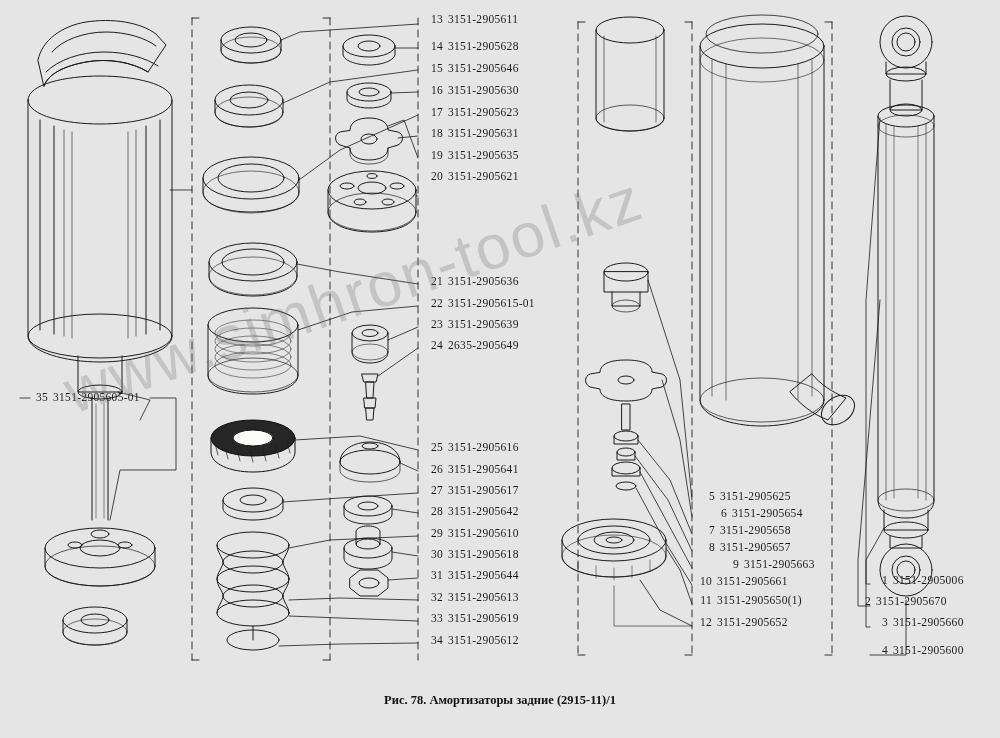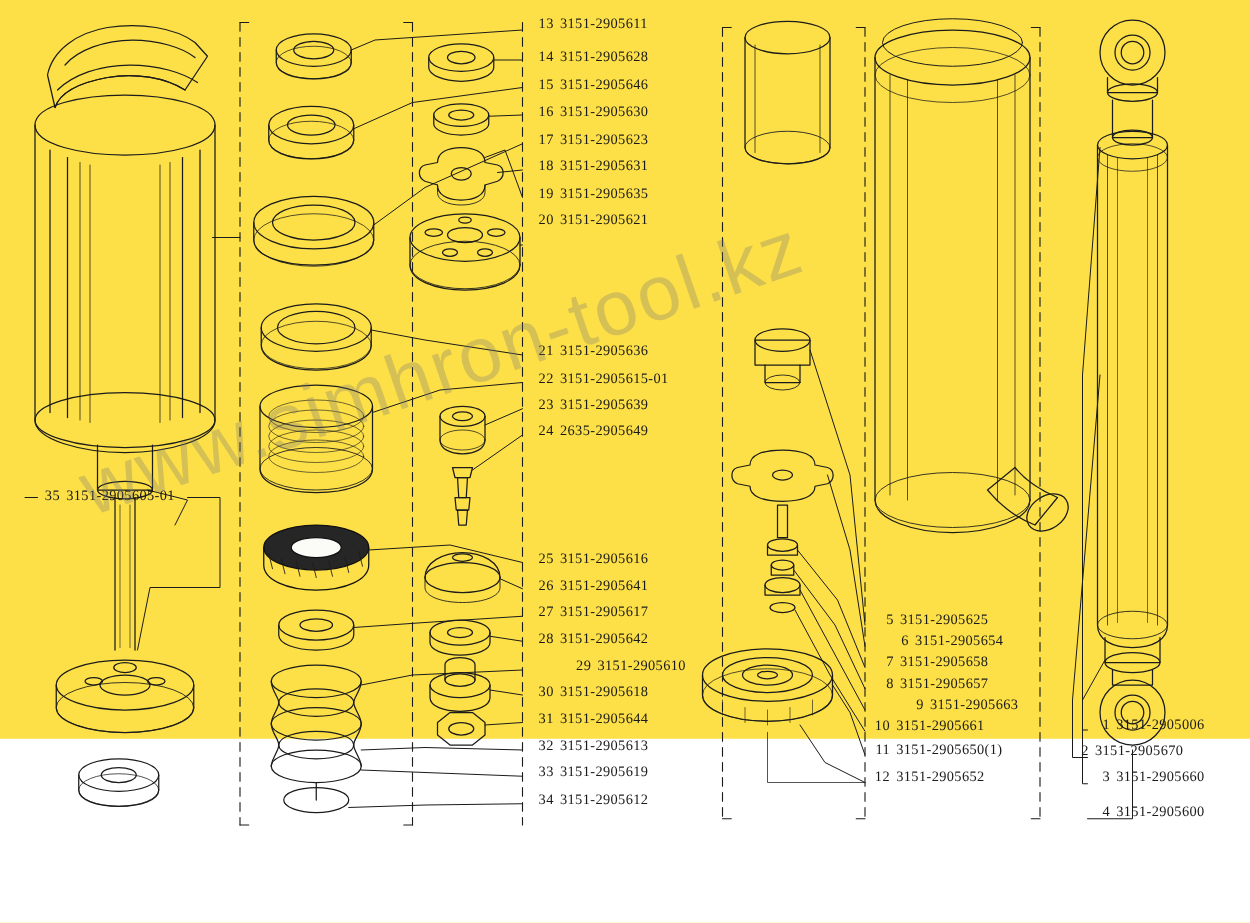--- a/index.html
+++ b/index.html
@@ -1,17 +1,17 @@
 <!DOCTYPE html>
 <html><head>
 <meta charset="utf-8">
 <style>
   html,body{margin:0;padding:0;background:#fff;}
   body{width:1000px;height:738px;overflow:hidden;font-family:"Liberation Serif",serif;}
-  #page{position:relative;width:1000px;height:591px;background:#fde047;}
+  #page{position:relative;width:1000px;height:738px;background:#e5e5e5;}
   svg#art{position:absolute;left:0;top:0;width:1000px;height:738px;}
   .lbl{position:absolute;font-family:"Liberation Serif",serif;font-size:11.5px;color:#1a1a1a;white-space:nowrap;letter-spacing:.3px;}
   .lbl .num{display:inline-block;min-width:15px;text-align:right;margin-right:5px;}
   .caption{position:absolute;left:0;right:0;bottom:30px;text-align:center;font-size:12.5px;font-weight:bold;color:#111;font-family:"Liberation Serif",serif;}
   .wm{position:absolute;left:55px;top:360px;font-family:"Liberation Sans",sans-serif;font-size:62px;color:rgba(120,120,120,.30);transform:rotate(-19deg);transform-origin:left top;letter-spacing:2px;pointer-events:none;white-space:nowrap;}
 </style>
 </head>
 <body>
 
 <div id="page">
@@ -328,21 +328,21 @@
 
   <div class="lbl" style="left:428px;top:275px;"><span class="num">21</span><span>3151-2905636</span></div>
   <div class="lbl" style="left:428px;top:297px;"><span class="num">22</span><span>3151-2905615-01</span></div>
   <div class="lbl" style="left:428px;top:318px;"><span class="num">23</span><span>3151-2905639</span></div>
   <div class="lbl" style="left:428px;top:339px;"><span class="num">24</span><span>2635-2905649</span></div>
 
   <div class="lbl" style="left:428px;top:441px;"><span class="num">25</span><span>3151-2905616</span></div>
   <div class="lbl" style="left:428px;top:463px;"><span class="num">26</span><span>3151-2905641</span></div>
   <div class="lbl" style="left:428px;top:484px;"><span class="num">27</span><span>3151-2905617</span></div>
   <div class="lbl" style="left:428px;top:505px;"><span class="num">28</span><span>3151-2905642</span></div>
-  <div class="lbl" style="left:428px;top:527px;margin-left:30px;"><span class="num">29</span><span>3151-2905610</span></div>
+  <div class="lbl" style="left:428px;top:527px;"><span class="num">29</span><span>3151-2905610</span></div>
   <div class="lbl" style="left:428px;top:548px;"><span class="num">30</span><span>3151-2905618</span></div>
   <div class="lbl" style="left:428px;top:569px;"><span class="num">31</span><span>3151-2905644</span></div>
   <div class="lbl" style="left:428px;top:591px;"><span class="num">32</span><span>3151-2905613</span></div>
   <div class="lbl" style="left:428px;top:612px;"><span class="num">33</span><span>3151-2905619</span></div>
   <div class="lbl" style="left:428px;top:634px;"><span class="num">34</span><span>3151-2905612</span></div>
 
   <div class="lbl" style="left:33px;top:391px;"><span class="num">35</span><span>3151-2905605-01</span></div>
 
   <div class="lbl" style="left:700px;top:490px;"><span class="num">5</span><span>3151-2905625</span></div>
   <div class="lbl" style="left:712px;top:507px;"><span class="num">6</span><span>3151-2905654</span></div>
@@ -353,13 +353,14 @@
   <div class="lbl" style="left:697px;top:594px;"><span class="num">11</span><span>3151-2905650(1)</span></div>
   <div class="lbl" style="left:697px;top:616px;"><span class="num">12</span><span>3151-2905652</span></div>
 
   <div class="lbl" style="left:873px;top:574px;"><span class="num">1</span><span>3151-2905006</span></div>
   <div class="lbl" style="left:856px;top:595px;"><span class="num">2</span><span>3151-2905670</span></div>
   <div class="lbl" style="left:873px;top:616px;"><span class="num">3</span><span>3151-2905660</span></div>
   <div class="lbl" style="left:873px;top:644px;"><span class="num">4</span><span>3151-2905600</span></div>
 
   <div class="wm">www.simhron-tool.kz</div>
 
+  <div class="caption">Рис. 78. Амортизаторы задние (2915-11)/1</div>
 </div>
 
 </body></html>

